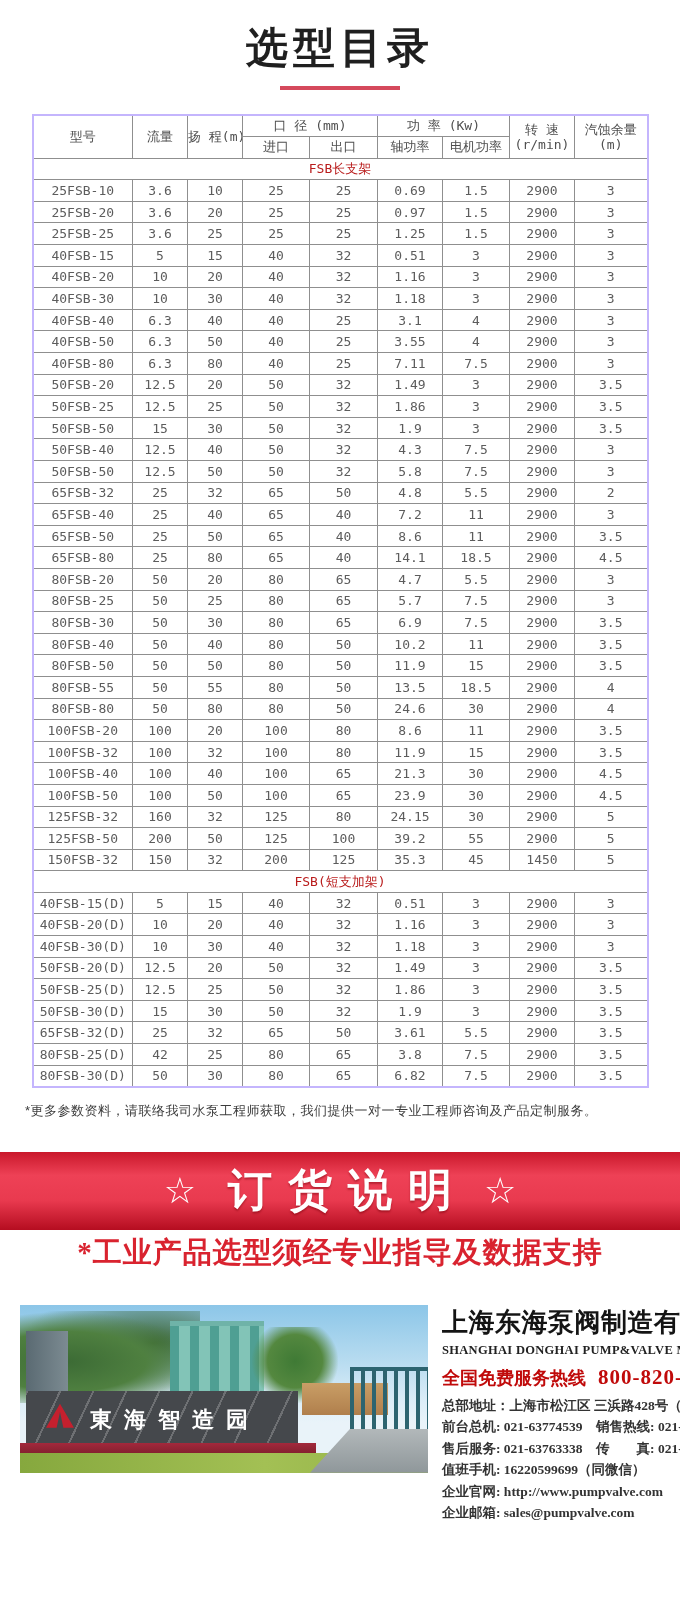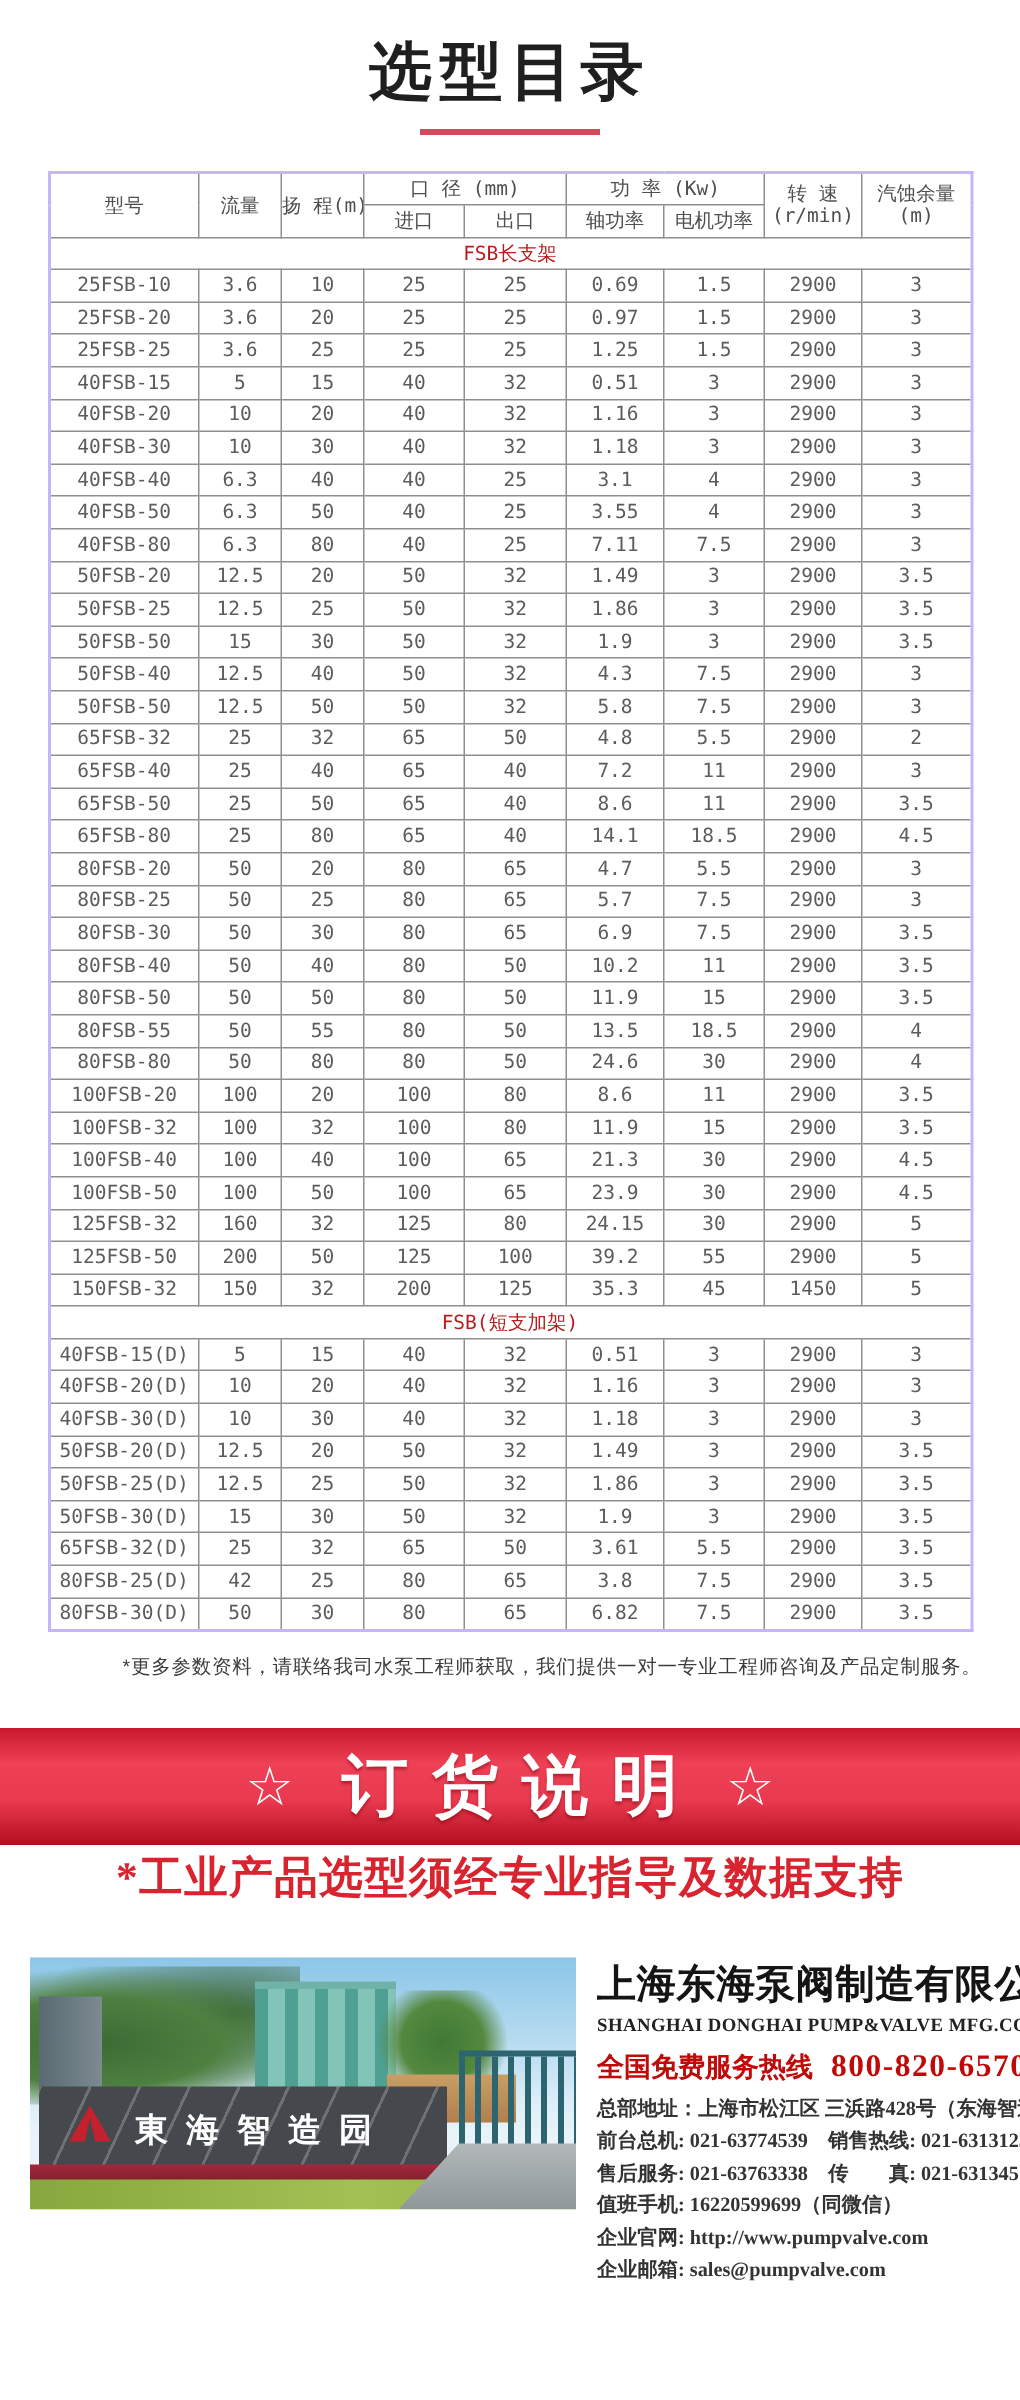--- a/index.html
+++ b/index.html
@@ -15,41 +15,41 @@
   table.sel { width:615px; margin:24px auto 0; border-collapse:collapse; table-layout:fixed;
               border:2px solid #c4b5fd; }
   table.sel th, table.sel td { border:1px solid #8f8f8f; text-align:center; vertical-align:middle;
               font-family:"DejaVu Sans Mono", monospace; font-size:13px; font-weight:400;
               color:#5c5c5c; height:21.6px; padding:0; overflow:hidden; white-space:nowrap; }
   table.sel thead th { color:#4f4f4f; }
   table.sel thead th .hdr-line { display:block; line-height:15px; }
   table.sel td.section-cell { color:#b91c1c; }
 
   
-  .footnote { margin:14px 0 0 56px; font-size:13px; color:#3c3c3c; letter-spacing:0.5px;text-align:center; }
+  .footnote { margin:14px 0 0 25px; font-size:13px; color:#3c3c3c; letter-spacing:0.5px; }
 
   
   .order-banner { margin-top:32px; height:78px; width:680px;
         background:linear-gradient(180deg,#c9182b 0%,#ee4156 30%,#e93a4f 62%,#b50d20 100%);
         display:flex; align-items:center; justify-content:center; }
   .order-banner .star { color:#ffffff; font-size:36px; font-weight:400; margin:0 16px; }
   .order-banner .banner-text { color:#ffffff; font-size:44px; font-weight:800;
         letter-spacing:16px; text-indent:16px; font-family:"Liberation Sans", sans-serif;
         text-shadow:0 2px 2px rgba(120,0,10,.45); }
 
   
   .order-notes { text-align:center; }
   .order-note-line { color:#d9232f; font-size:29px; font-weight:800; line-height:45px;
         font-family:"Liberation Serif", serif; letter-spacing:1px; }
 
   
   .company { display:flex; margin:30px 18px 0 20px; gap:14px; }
 
   
-  .photo { width:364px; height:168px; position:relative; overflow:hidden; flex:none;
+  .photo { width:408px; height:168px; position:relative; overflow:hidden; flex:none;
            background:linear-gradient(180deg,#8cc6e8 0%,#b8dcf0 34%,#ddeef8 58%,#e9f3f9 70%); }
   .p-trees-left { position:absolute; left:-10px; top:6px; width:190px; height:92px;
         background:radial-gradient(ellipse at 30% 55%, #3c6b35 0%, #4f8040 42%, rgba(79,128,64,0) 70%),
                    radial-gradient(ellipse at 75% 35%, #35602f 0%, rgba(53,96,47,0) 65%); }
   .p-building-left { position:absolute; left:6px; top:26px; width:42px; height:66px;
         background:linear-gradient(90deg,#5a6a72,#7c8b92); }
   .p-building { position:absolute; left:150px; top:16px; width:94px; height:78px;
         background:repeating-linear-gradient(90deg,#4f9f93 0 9px,#82c4b7 9px 20px);
         border-top:5px solid #6fb3a8; }
   .p-tree-right { position:absolute; left:232px; top:22px; width:86px; height:76px;

